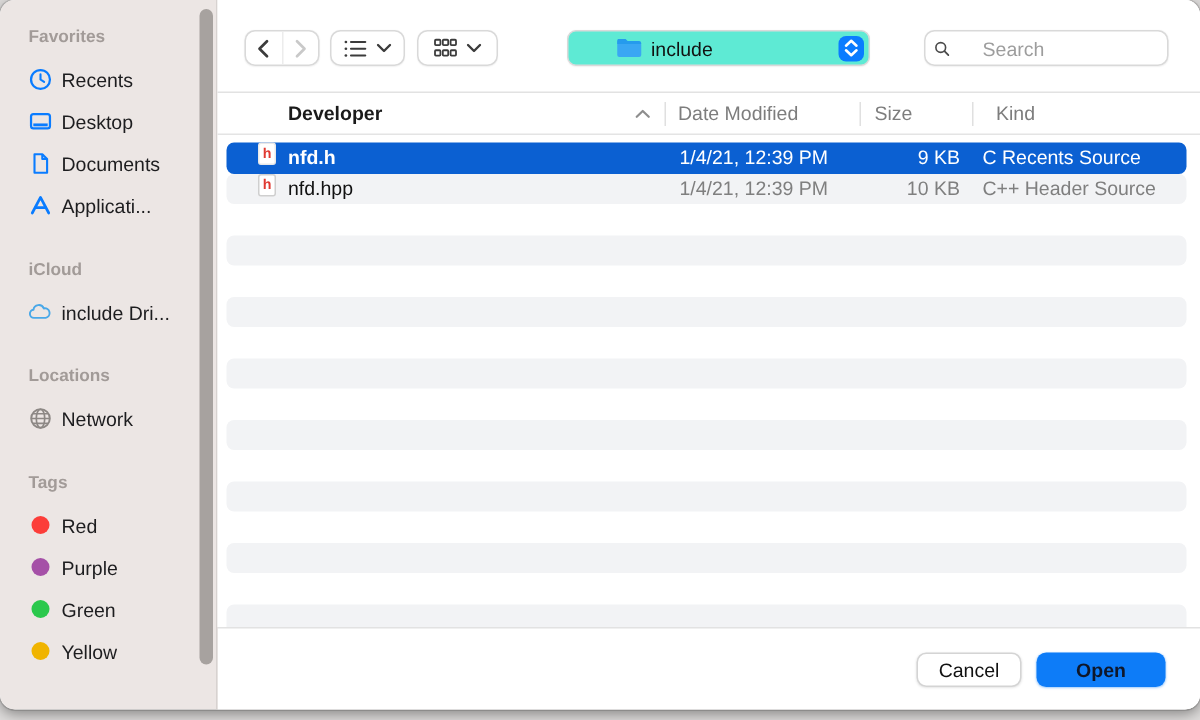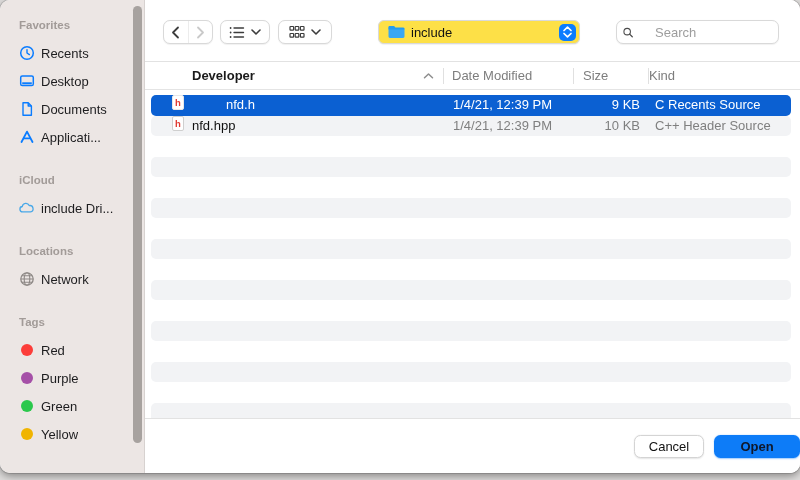--- a/index.html
+++ b/index.html
@@ -49,22 +49,22 @@
     border:1px solid #d9d9d9;border-radius:7px;box-sizing:border-box;
     display:flex;align-items:center;box-shadow:0 .5px 1px rgba(0,0,0,.06);
   }
   .nav-capsule{left:18px;width:50px;}
   .nav-half{flex:1;height:100%;display:flex;align-items:center;justify-content:center;}
   .nav-div{width:1px;height:100%;background:#ececec;}
   .view-capsule1{left:75px;width:50px;justify-content:center;gap:6px;}
   .view-capsule2{left:133px;width:54px;justify-content:center;gap:6px;}
   .popup{
     position:absolute;left:233px;top:20px;width:202px;height:24px;
-    background:#fde047;border:1px solid #d9d9d9;border-radius:6px;box-sizing:border-box;
-    display:flex;align-items:center;box-shadow:0 .5px 1px rgba(0,0,0,.06);
+    background:#5eead4;border:1px solid #d9d9d9;border-radius:6px;box-sizing:border-box;
+    display:flex;align-items:center;box-shadow:0 .5px 1px rgba(0,0,0,.06);padding-left:23px;
   }
   .popup .folder{margin:0 6px 0 9px;display:flex;}
   .popup .val{font-size:13px;color:#111;flex:1;}
   .popup .updown{
     width:17px;height:17px;border-radius:5px;background:#0a7cff;
     margin-right:3px;display:flex;align-items:center;justify-content:center;
   }
   .search{
     position:absolute;left:471px;top:20px;width:163px;height:24px;
     background:#fff;border:1px solid #d9d9d9;border-radius:7px;box-sizing:border-box;
@@ -73,47 +73,47 @@
   .search input{
     border:none;outline:none;background:transparent;font-size:13px;color:#222;
     width:100%;margin-left:20px;font-family:inherit;
   }
   .search input::placeholder{color:#9d9d9d;}
   
   .colhead{height:28px;min-height:28px;position:relative;border-bottom:1px solid #e4e4e4;box-sizing:border-box;font-size:13px;background:#fff;}
   .colhead .h{position:absolute;top:0;line-height:27px;color:#7d7d7d;white-space:nowrap;}
   .h-name{left:47px;color:#1a1a1a !important;font-weight:700;}
   .h-sort{left:278px;top:1px;}
-  .h-date{left:307px;} .h-size{left:438px;} .h-kind{left:504px;text-align:right;}
+  .h-date{left:307px;} .h-size{left:438px;} .h-kind{left:519px;text-align:right;}
   .vdiv{position:absolute;top:6px;height:16px;width:1px;background:#e0e0e0;}
   .vd1{left:298px;} .vd2{left:428px;} .vd3{left:503px;}
   
   .list{flex:1;position:relative;overflow:hidden;padding-top:5px;background:#fff;}
   .row{height:20.5px;margin:0 9px 0 6px;border-radius:5px;position:relative;font-size:13px;line-height:20.5px;}
   .row.alt{background:#f2f3f5;}
   .row.selected{background:#0b60d2;}
   .row .c{position:absolute;top:0;white-space:nowrap;}
   .c-icon{left:21px;top:2.5px;}
   .c-name{left:41px;color:#111;font-weight:400;}
   .c-date{left:302px;color:#7f7f7f;}
   .c-size{left:420px;width:69px;text-align:right;color:#7f7f7f;}
   .c-kind{left:504px;color:#7f7f7f;}
-  .row.selected .c-name{color:#fff;font-weight:400;margin-left:34px;}
+  .row.selected .c-name{color:#fff;font-weight:700;}
   .row.selected .c-date,.row.selected .c-size,.row.selected .c-kind{color:#fff;}
   .ficon{
     width:12px;height:15px;background:#fff;border:.5px solid #cfcfcf;border-radius:2px;
     display:flex;align-items:center;justify-content:center;
     color:#e03a32;font-size:9.5px;font-weight:700;line-height:15px;box-sizing:border-box;
   }
   .row.selected .ficon{border-color:#e8e8e8;}
   
   .footer{
     height:55px;min-height:55px;border-top:1px solid #e2e2e2;box-sizing:border-box;
     display:flex;align-items:center;justify-content:flex-end;gap:10px;
-    background:#fff;
+    padding-right:23px;background:#fff;
   }
   .btn{
     height:23px;border-radius:6.5px;font-size:13px;font-family:inherit;
     display:flex;align-items:center;justify-content:center;cursor:default;box-sizing:border-box;
   }
   .btn-cancel{width:70px;background:#fff;border:1px solid #d4d4d4;color:#111;box-shadow:0 .5px 1.5px rgba(0,0,0,.1);}
   .btn-open{width:86px;background:#0d7cf8;border:none;color:#0f172a;font-weight:600;box-shadow:0 .5px 1.5px rgba(13,124,248,.4);}
 </style>
 </head>
 <body>

